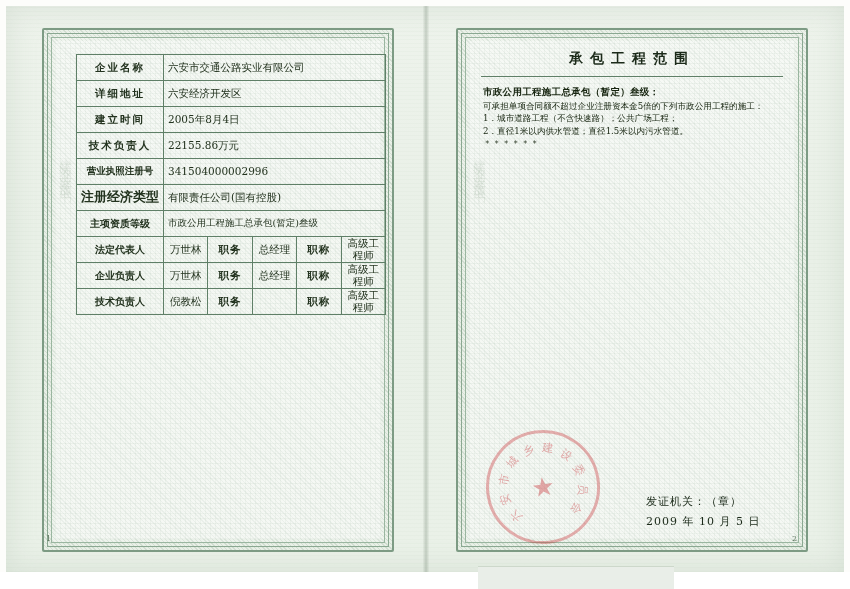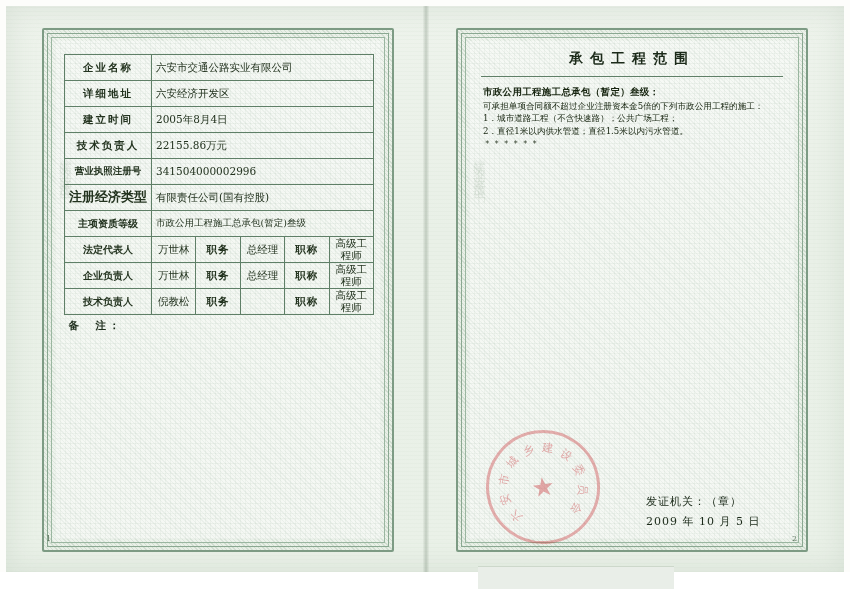--- a/index.html
+++ b/index.html
@@ -90,21 +90,21 @@
       repeating-linear-gradient(0deg, rgba(160,185,162,0.10) 0px, rgba(160,185,162,0.10) 1px, rgba(255,255,255,0) 1px, rgba(255,255,255,0) 5px),
       repeating-linear-gradient(90deg, rgba(160,185,162,0.10) 0px, rgba(160,185,162,0.10) 1px, rgba(255,255,255,0) 1px, rgba(255,255,255,0) 5px);
   }
 
   #left-panel  { left: 42px;  top: 28px; width: 352px; height: 524px; }
   #right-panel { left: 456px; top: 28px; width: 352px; height: 524px; }
 
   
   .table-wrap {
     position: absolute;
-    left: 22px;
+    left: 34px;
     top: 26px;
     width: 310px;
   }
   table.info {
     border-collapse: collapse;
     width: 310px;
     table-layout: fixed;
   }
   table.info td {
     border: 1px solid #5f7f67;
@@ -355,26 +355,20 @@
           </tr>
           <tr>
             <td class="label" style="letter-spacing:0px; font-size:10px;">技术负责人</td>
             <td class="subvalue">倪教松</td>
             <td class="sublabel">职务</td>
             <td class="subvalue"></td>
             <td class="sublabel">职称</td>
             <td class="subvalue">高级工程师</td>
           </tr>
 
-          <tr>
-            <td class="remark-cell" colspan="6">
-              <span class="remark-label">备　注：</span>
-              <span class="remark-label" style="font-weight:400;"></span>
-            </td>
-          </tr>
         </tbody>
       </table>
     </div>
 
     <div class="page-num" style="left:4px; top:506px;">1</div>
   </div>
 
   <div class="panel" id="right-panel">
     <div class="outer-border"></div>
     <div class="mid-border"></div>

